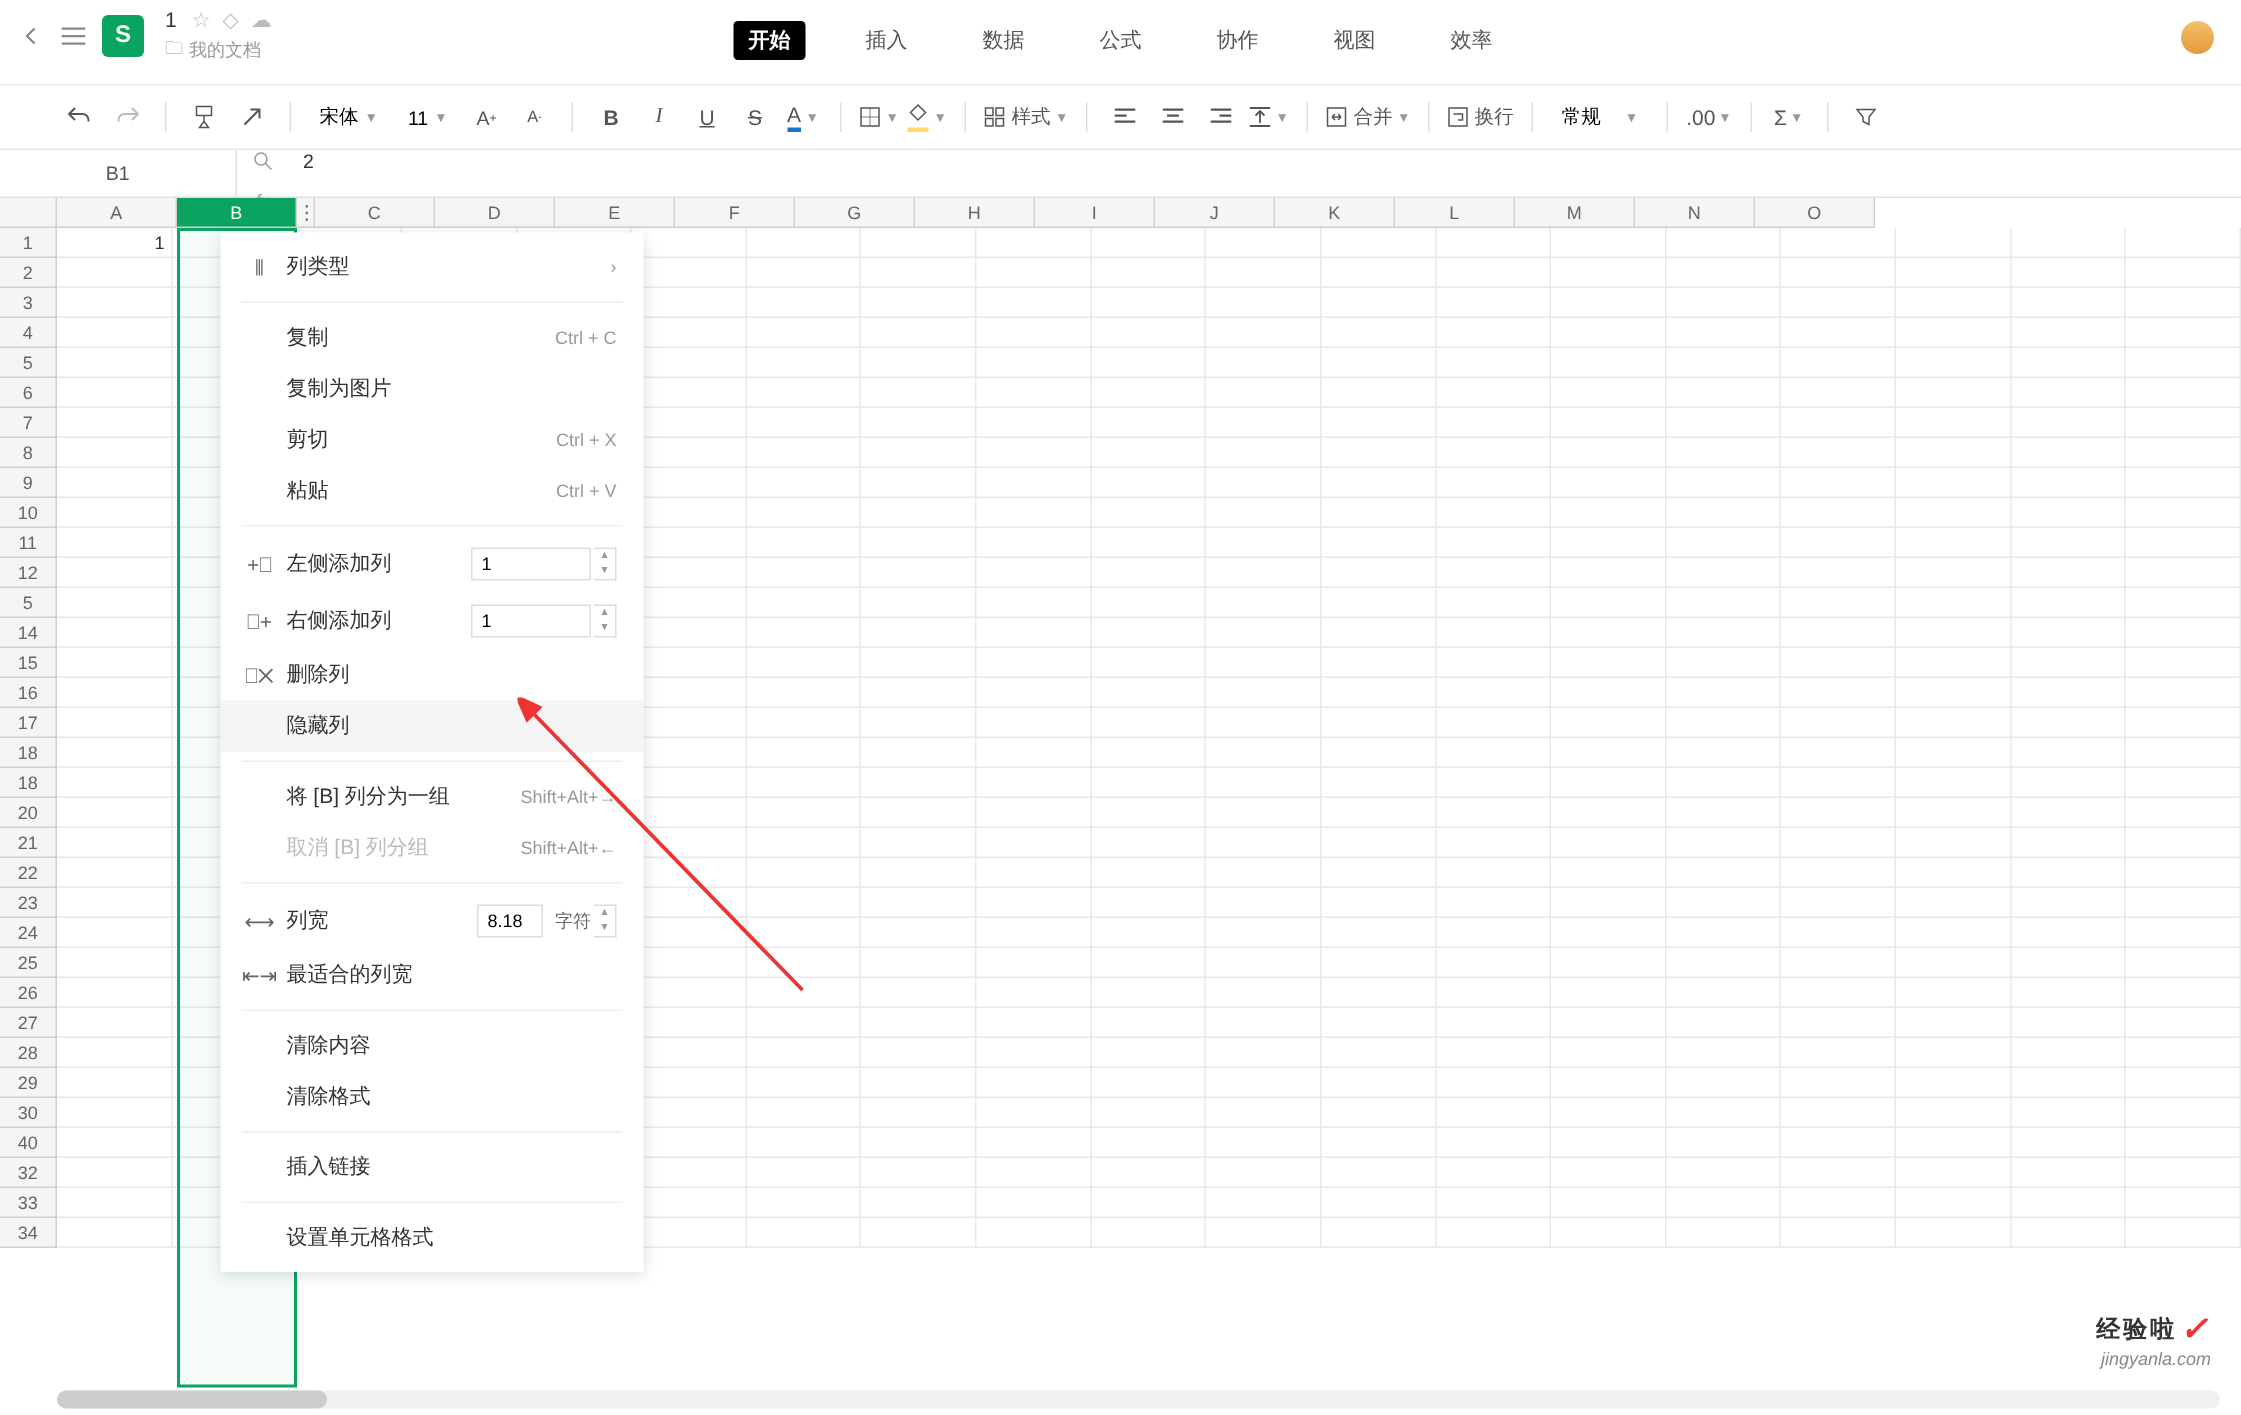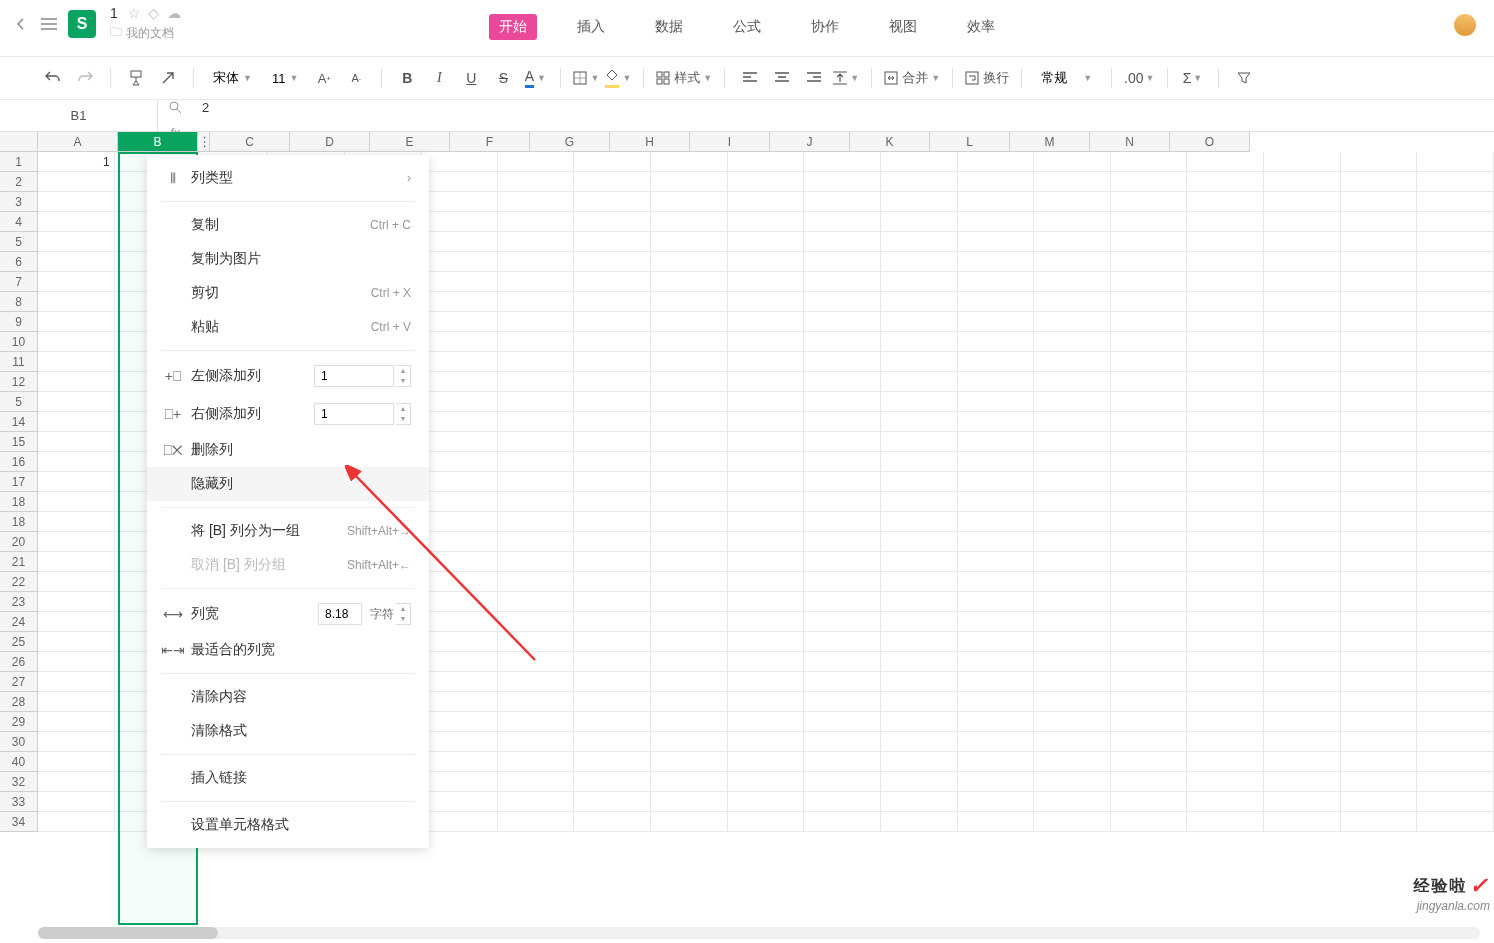--- a/index.html
+++ b/index.html
@@ -8,21 +8,21 @@
     .titlebar { height: 48px; display: flex; align-items: center; padding: 0 12px; gap: 10px; }
     .tb-icon { width: 18px; height: 18px; color: #888; cursor: pointer; display: flex; align-items: center; justify-content: center; }
     .app-logo { width: 28px; height: 28px; background: #0aa35f; border-radius: 4px; display: flex; align-items: center; justify-content: center; color: #fff; font-weight: bold; font-size: 16px; }
     .doc-info { display: flex; flex-direction: column; margin-left: 4px; }
     .doc-name { font-size: 14px; color: #333; display: flex; align-items: center; gap: 10px; }
     .doc-name .icons { display: flex; gap: 8px; color: #bbb; }
     .doc-name .icons span { font-size: 14px; }
     .doc-path { font-size: 12px; color: #999; display: flex; align-items: center; gap: 4px; margin-top: 2px; }
     .menu-tabs { position: absolute; left: 50%; transform: translateX(-50%); top: 14px; display: flex; gap: 30px; font-size: 14px; }
     .menu-tabs .tab { color: #555; cursor: pointer; padding: 4px 10px; }
-    .menu-tabs .tab.active { background: #ec4899; color: #fff; border-radius: 3px; }
+    .menu-tabs .tab.active { background: #000000; color: #fff; border-radius: 3px; font-weight: bold; }
     .user-avatar { position: absolute; right: 18px; top: 14px; width: 22px; height: 22px; border-radius: 50%; background: linear-gradient(#f5c06b, #e29a3a); }
     
     .toolbar { height: 44px; border-top: 1px solid #e8e8e8; border-bottom: 1px solid #e8e8e8; display: flex; align-items: center; padding: 3px 40px; gap: 6px; margin-top: 8px; }
     .tb-btn { min-width: 26px; height: 26px; display: flex; align-items: center; justify-content: center; color: #555; cursor: pointer; font-size: 14px; border-radius: 3px; }
     .tb-sep { width: 1px; height: 20px; background: #e0e0e0; margin: 0 6px; }
     .tb-font { display: flex; align-items: center; gap: 4px; border: 1px solid transparent; padding: 2px 6px; font-size: 13px; }
     .dd { font-size: 9px; color: #999; }
     .font-color-bar { border-bottom: 3px solid #1e6fd9; padding-bottom: 1px; }
     .fill-color-bar { border-bottom: 3px solid #ffd966; padding-bottom: 1px; }
     .tb-label { font-size: 13px; color: #555; }
@@ -54,21 +54,21 @@
     .ctx-short { font-size: 12px; color: #999; }
     .ctx-sep { height: 1px; background: #eee; margin: 6px 14px; }
     .ctx-input { width: 80px; height: 22px; border: 1px solid #ddd; font-size: 12px; padding: 0 6px; }
     .ctx-input-wrap { display: flex; align-items: center; gap: 2px; }
     .ctx-spinner { display: flex; flex-direction: column; border: 1px solid #ddd; border-left: none; }
     .ctx-spin-btn { width: 14px; height: 10px; font-size: 7px; text-align: center; line-height: 10px; color: #999; cursor: pointer; }
     .ctx-unit { font-size: 12px; color: #666; margin-left: 6px; }
     
     .arrow-annot { position: absolute; left: 345px; top: 465px; z-index: 200; pointer-events: none; }
     
-    .watermark { position: absolute; right: 4px; bottom: 30px; color: #333; font-size: 16px; z-index: 50; }
+    .watermark { position: absolute; right: 20px; bottom: 30px; color: #333; font-size: 16px; z-index: 50; }
     .watermark .main { font-weight: bold; letter-spacing: 2px; display: flex; align-items: center; }
     .watermark .check { color: #e33; font-size: 22px; font-style: italic; margin-left: 2px; }
     .watermark .sub { font-size: 12px; color: #888; font-style: italic; text-align: right; }
     
     .hscroll { position: absolute; bottom: 4px; left: 38px; right: 14px; height: 12px; background: #f0f0f0; border-radius: 6px; }
     .hscroll-thumb { width: 180px; height: 100%; background: #ccc; border-radius: 6px; }
   </style>
 </head>
 <body>
 

